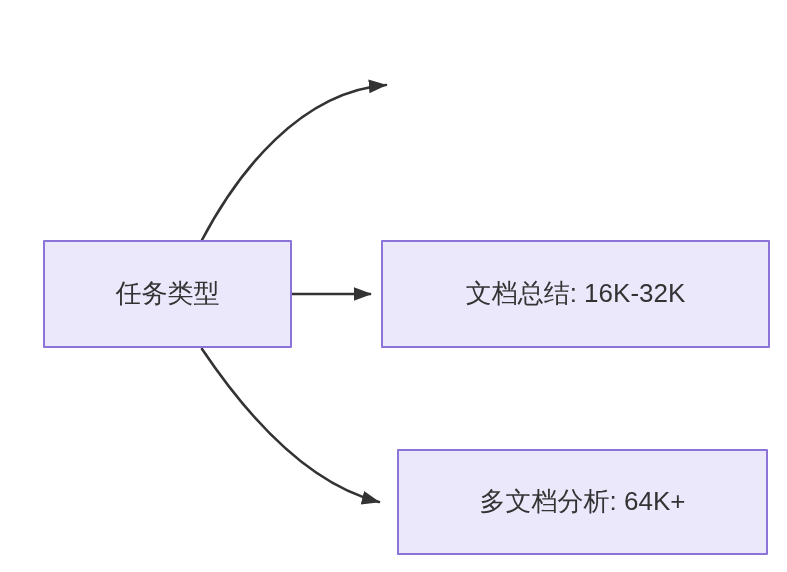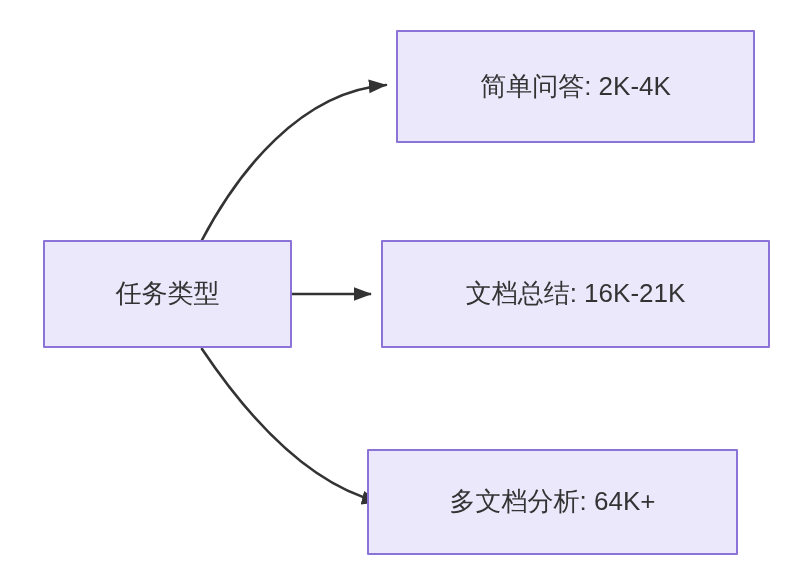--- a/index.html
+++ b/index.html
@@ -40,21 +40,21 @@
     color: #333333;
     font-size: 26px;
     line-height: 1.2;
     white-space: nowrap;
     letter-spacing: 0px;
   }
   
   #node-root      { left: 43px;  top: 240px; width: 249px; height: 108px; }
   #node-simple-qa { left: 396px; top: 30px;  width: 359px; height: 113px; }
   #node-doc-sum   { left: 381px; top: 240px; width: 389px; height: 108px; }
-  #node-multi-doc { left: 367px; top: 449px; width: 371px; height: 106px; }
+  #node-multi-doc { left: 397px; top: 449px; width: 371px; height: 106px; }
 </style>
 </head>
 <body>
 
 <div id="canvas">
 
   <svg id="edge-layer" viewBox="0 0 787 572">
     <defs>
       <marker id="arrowhead" markerWidth="8" markerHeight="8" refX="6.6" refY="3" orient="auto" markerUnits="strokeWidth">
         <path d="M0,0.35 L7,3 L0,5.65 Z" fill="#333333"></path>
@@ -65,25 +65,22 @@
 
     <path d="M 281,294 L 371,294" fill="none" stroke="#333333" stroke-width="2.6" stroke-linecap="butt" marker-end="url(#arrowhead)"></path>
 
     <path d="M 202,349 C 239,404 300,482 379,502" fill="none" stroke="#333333" stroke-width="2.6" stroke-linecap="round" marker-end="url(#arrowhead)"></path>
   </svg>
 
   <div class="node" id="node-root">
     <span class="node-label">任务类型</span>
   </div>
 
-  <div class="node" id="node-simple-qa">
-    <span class="node-label">简单问答: 2K-4K</span>
-  </div>
 
   <div class="node" id="node-doc-sum">
-    <span class="node-label">文档总结: 16K-21K</span>
+    <span class="node-label">文档总结: 16K-32K</span>
   </div>
 
   <div class="node" id="node-multi-doc">
     <span class="node-label">多文档分析: 64K+</span>
   </div>
 
 </div>
 
 </body></html>

